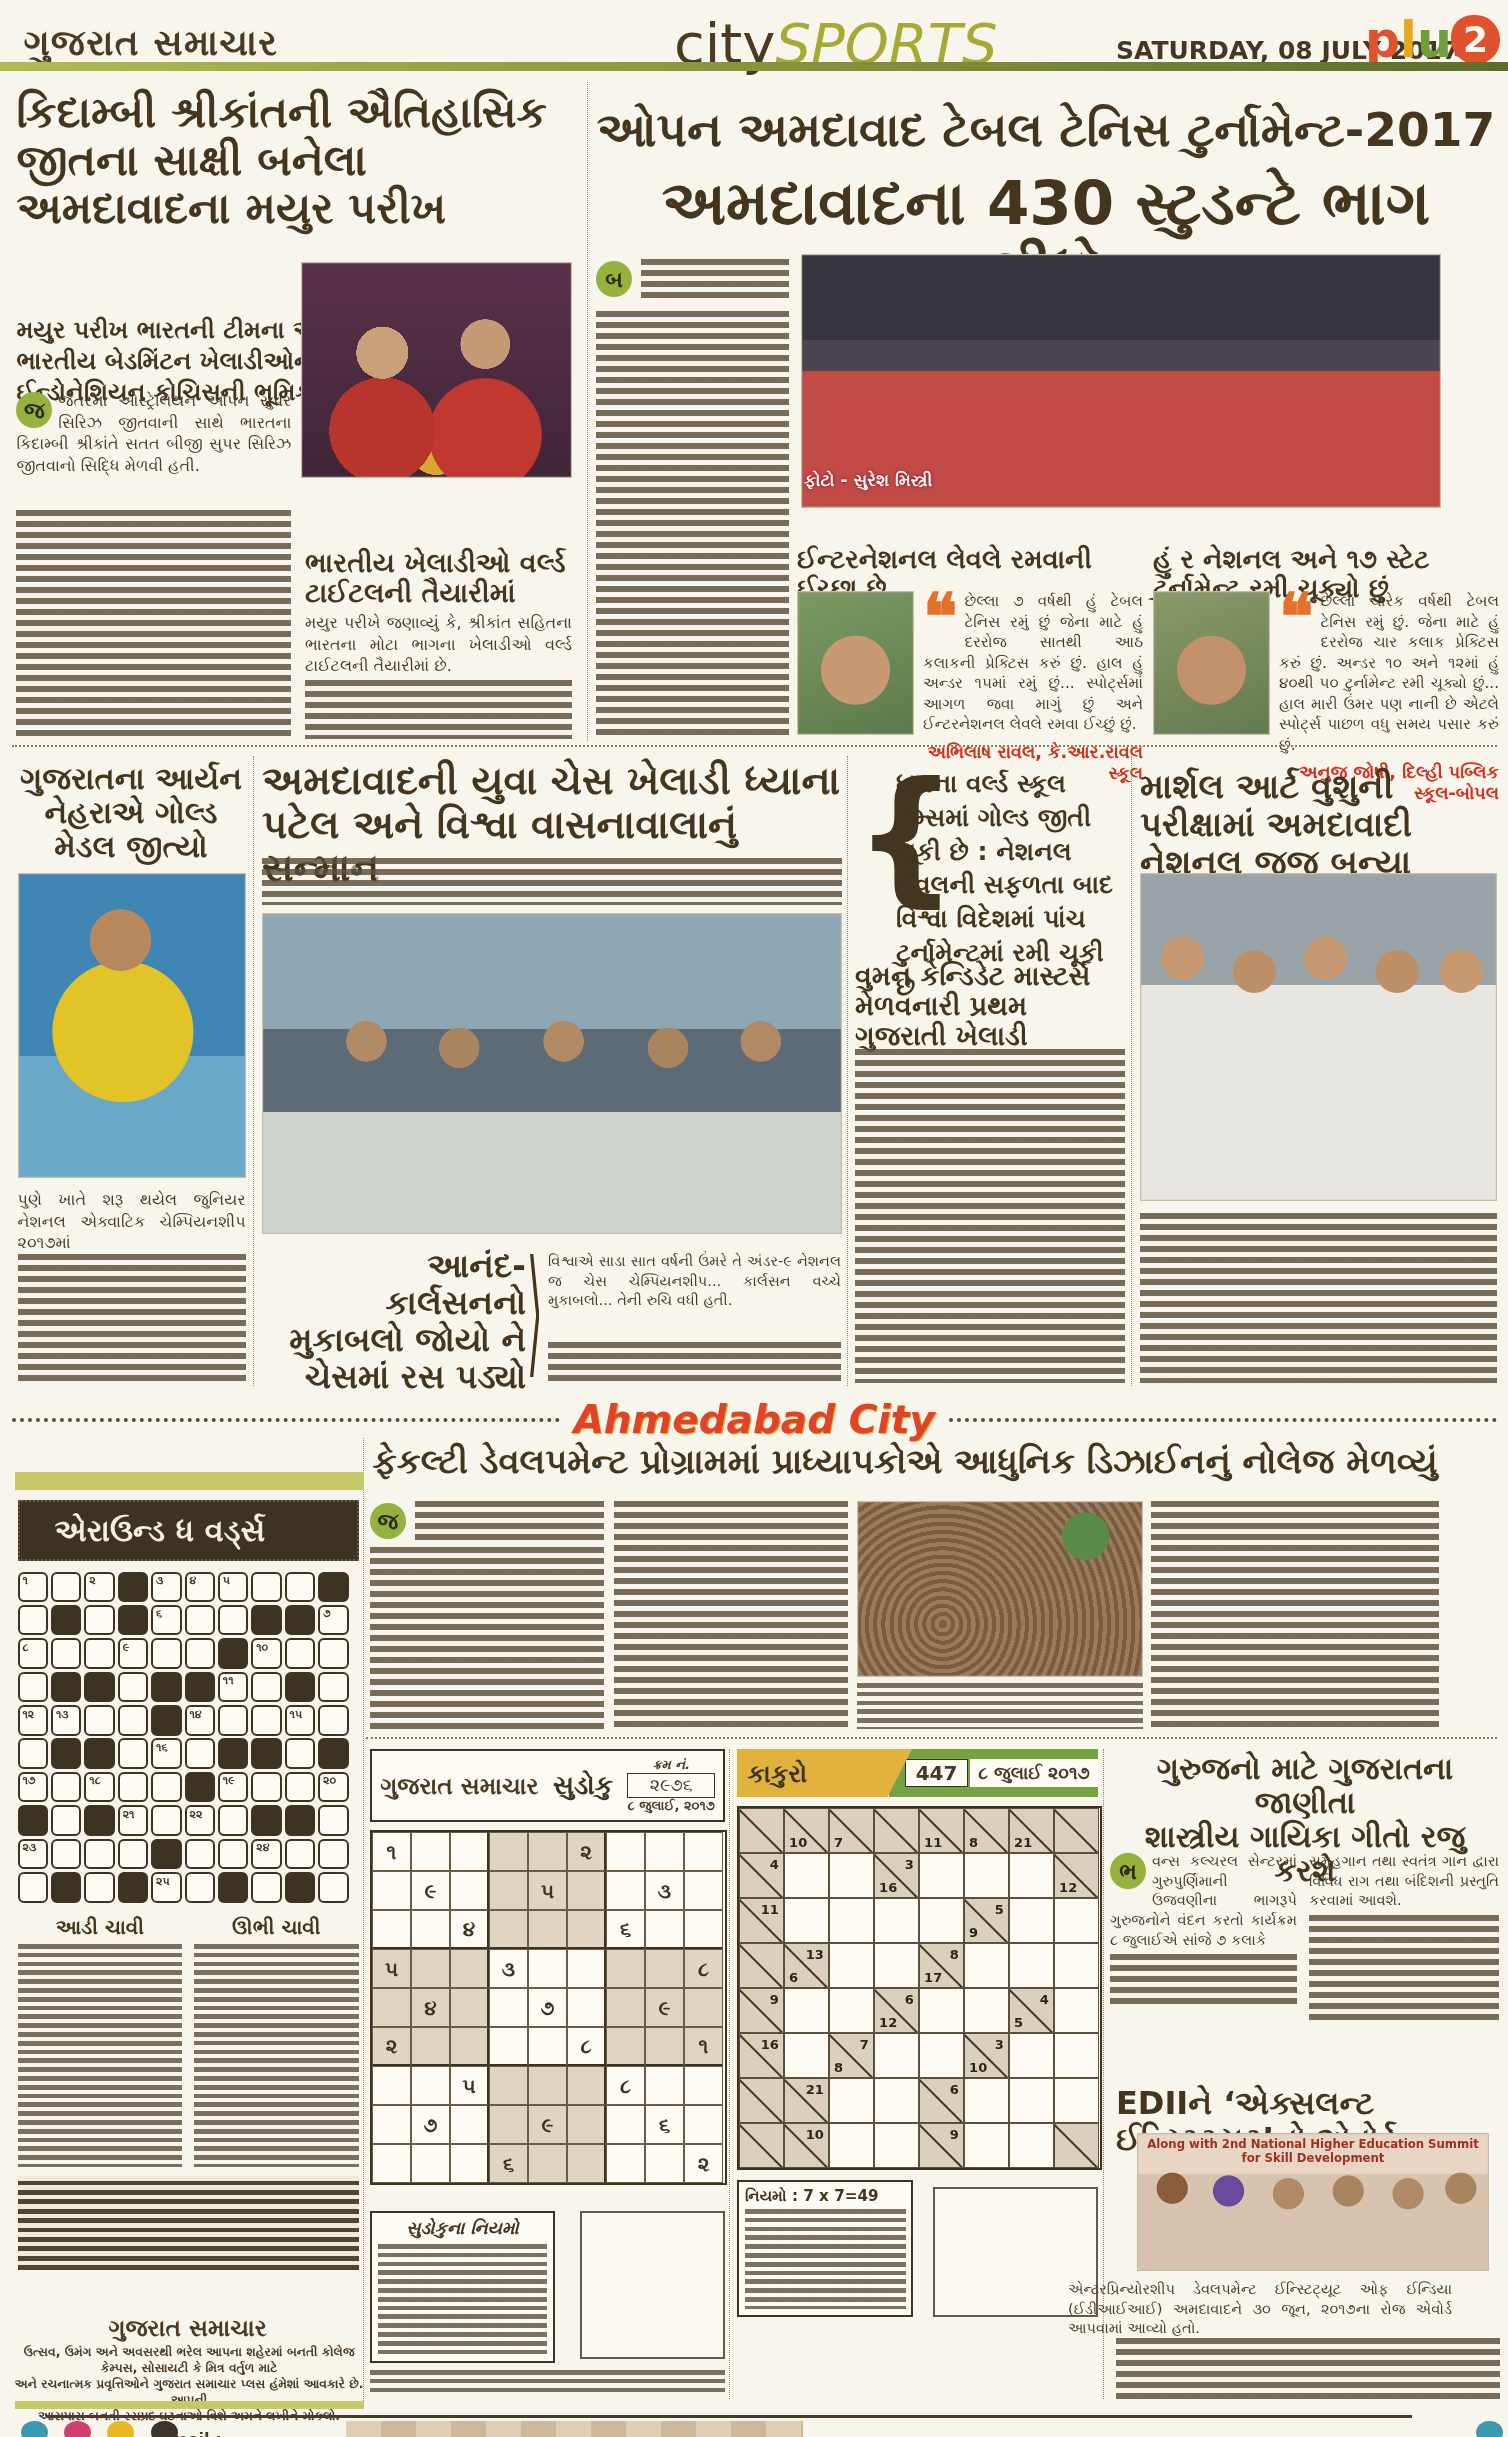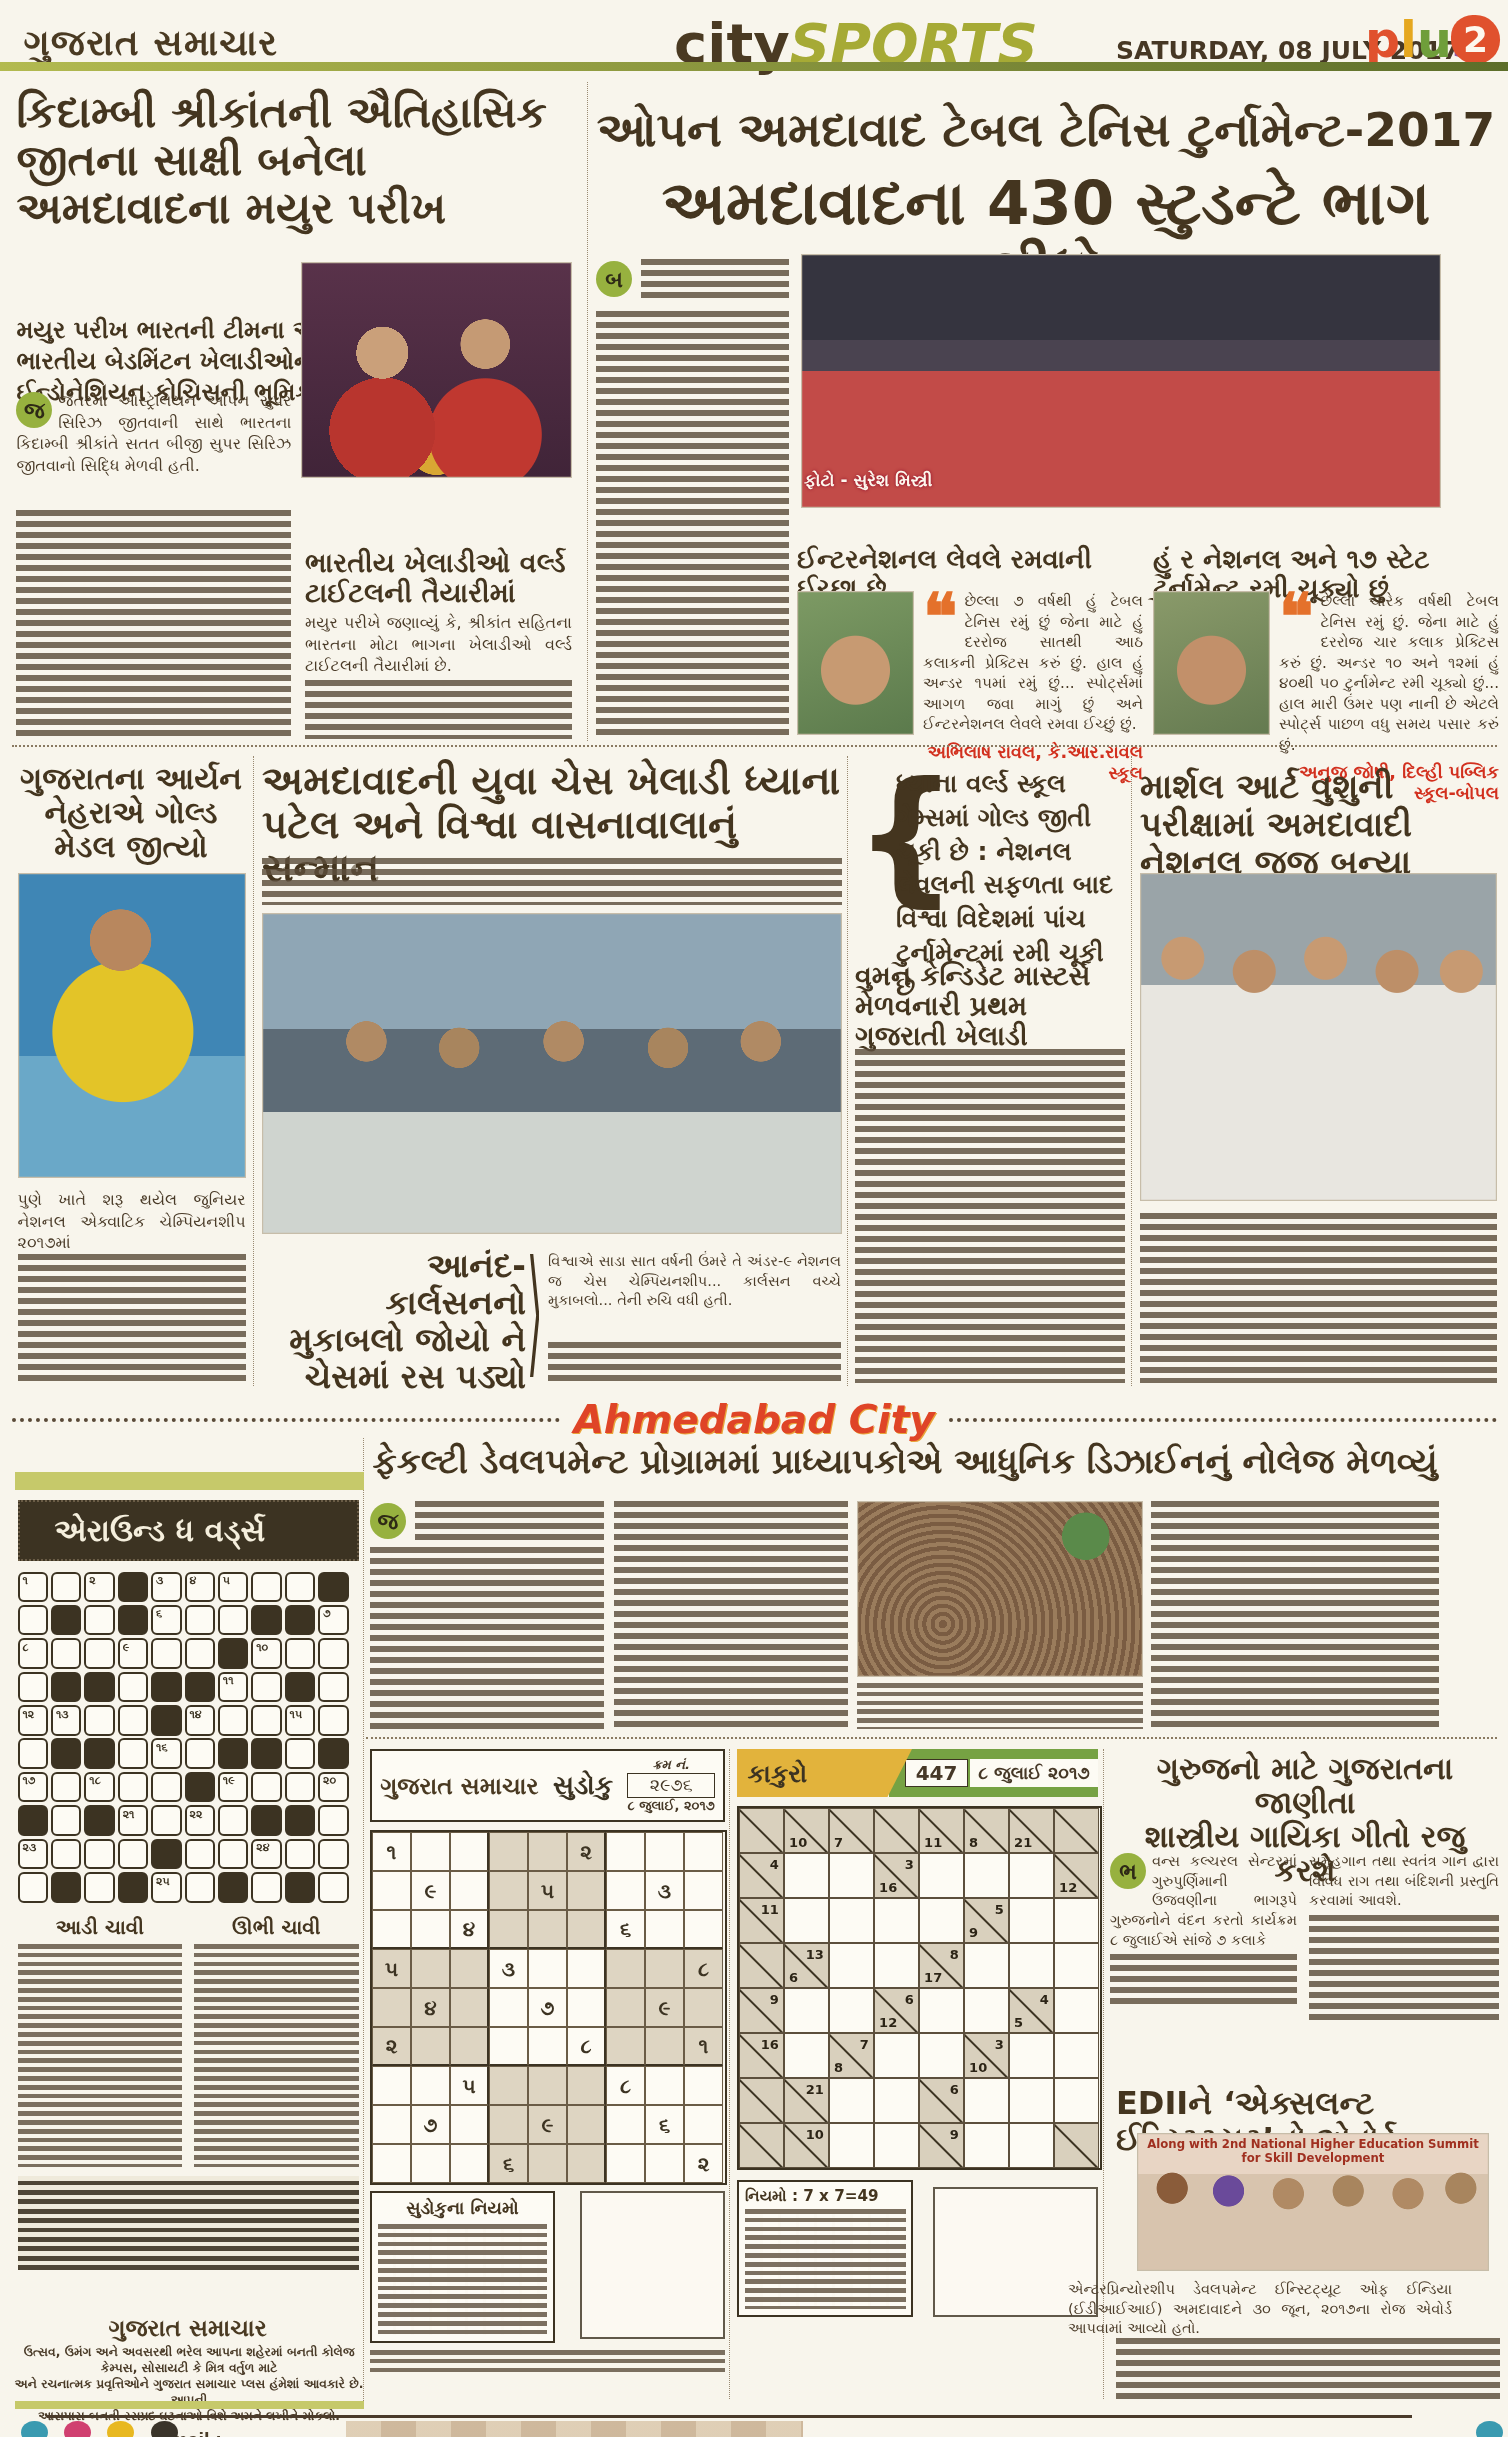--- a/index.html
+++ b/index.html
@@ -46,21 +46,21 @@
   .ka-a{position:absolute;right:4.1px;top:2.3px;font-size:13px;font-weight:bold;color:#2c2416;}
   .box-border{border:2.3px solid #3c3322;background:#fdfbf4;}
   .brace{color:#44351f;font-weight:bold;}
 </style>
 </head>
 <body>
 
 <div id="page">
 
   <div class="abs" style="left:23.4px;top:22px;font-size:36px;font-weight:bold;color:#4a3a22;letter-spacing:1.2px;">ગુજરાત સમાચાર</div>
-  <div class="abs" style="left:674px;top:10.5px;font-size:56px;font-weight:bold;text-align:right;">
+  <div class="abs" style="left:674px;top:10.5px;font-size:56px;font-weight:normal;text-align:right;">
     <span style="color:#4a3a22;">city</span><span style="color:#a6aa35;font-style:italic;">SPORTS</span>
   </div>
   <div class="abs" style="left:1116px;top:36px;font-size:25px;font-weight:bold;color:#463724;">SATURDAY, 08 JULY 2017</div>
   <div class="abs" style="left:1365px;top:11.7px;font-size:49px;font-weight:bold;">
     <span style="color:#e0512d;">p</span><span style="color:#e5a71f;">l</span><span style="color:#6f9e3a;">u</span><span style="color:#8e4f9e;">s</span>
   </div>
   <div class="abs" style="left:1451px;top:15.2px;width:49px;height:49px;background:#e0512d;border-radius:44% 50% 48% 50%;
        display:flex;align-items:center;justify-content:center;color:#fdf8ee;font-size:36px;font-weight:bold;">2</div>
   <div class="abs" style="left:0;top:62px;width:1509px;height:9.4px;background:linear-gradient(90deg,#b3ba50,#5d6e2a);"></div>
 
@@ -453,21 +453,21 @@
         <div class="su-cell"></div>
         <div class="su-cell"></div>
         <div class="su-cell su-br"></div>
         <div class="su-cell su-sh">૬</div>
         <div class="su-cell su-sh"></div>
         <div class="su-cell su-sh su-br"></div>
         <div class="su-cell"></div>
         <div class="su-cell"></div>
         <div class="su-cell">૨</div>
       </div>
-    <div style="display:flex;gap:25px;margin-top:6px;">
+    <div style="display:flex;gap:25px;margin-top:26px;font-style:italic;">
       <div class="box-border" style="flex:1.2;padding:5.9px;">
         <div class="hl center" style="font-size:17.6px;">સુડોકુના નિયમો</div>
         <div class="tx-sm" style="height:111px;margin-top:4.7px;"></div>
       </div>
       <div class="box-border tx-sm" style="flex:1;height:144px;"></div>
     </div>
     <div class="tx-sm" style="height:23.4px;margin-top:7px;"></div>
   </div>
   <div class="abs dotted-v" style="left:729px;top:1749px;height:650px;"></div>
 

